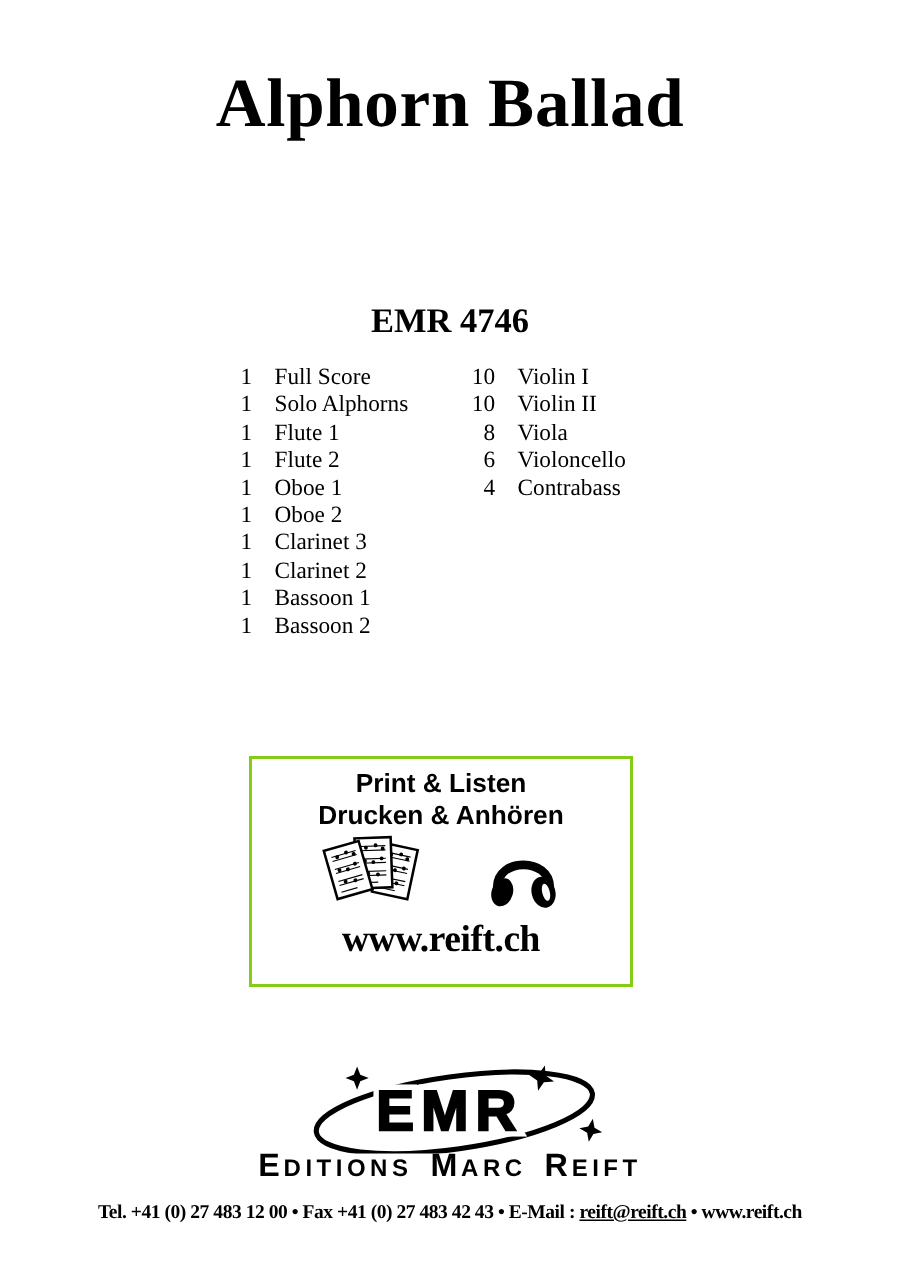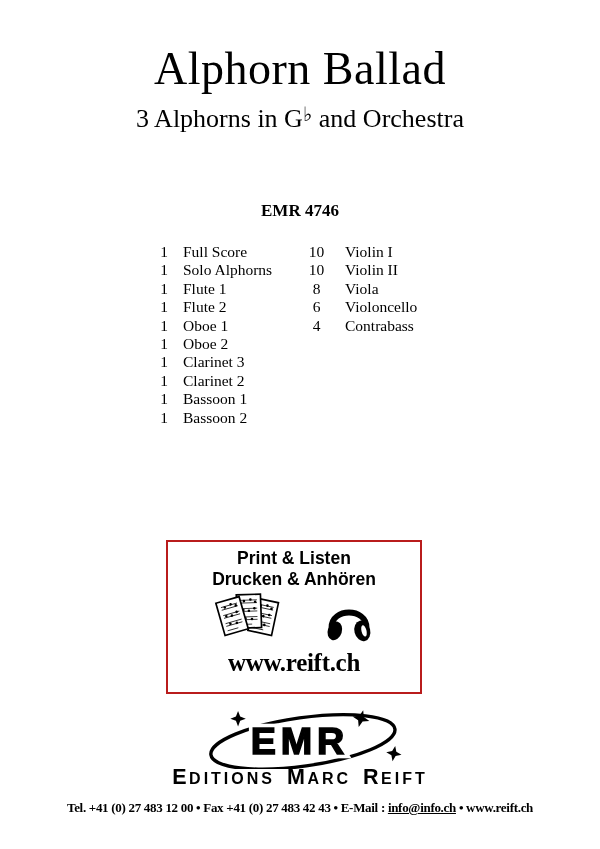--- a/index.html
+++ b/index.html
@@ -1,41 +1,41 @@
 <!DOCTYPE html>
 <html><head>
 <meta charset="utf-8">
 <style>
   html,body{margin:0;padding:0;background:#fff;}
   .page{position:relative;width:600px;height:849px;background:#fff;color:#000;
         font-family:"Liberation Serif",serif;overflow:hidden;}
 
   
   .title{position:absolute;top:44px;left:0;width:100%;text-align:center;
-         font-size:46px;font-weight:normal;line-height:1.08;letter-spacing:.5px;}
+         font-size:46px;font-weight:bold;line-height:1.08;letter-spacing:.5px;}
   .subtitle{position:absolute;top:105px;left:0;width:100%;text-align:center;
             font-size:26px;line-height:1.1;}
   .subtitle .flat{font-size:20px;vertical-align:6px;line-height:0;}
   .composer{position:absolute;top:148px;left:0;width:100%;text-align:center;
             font-size:30px;font-weight:bold;}
   .catalog{position:absolute;top:201px;left:0;width:100%;text-align:center;
-           font-size:17px;font-weight:bold;}
+           font-size:23px;font-weight:bold;}
 
   
   .inst-col{position:absolute;top:243px;font-size:15.5px;line-height:18.4px;}
   .inst-left{left:149px;}
   .inst-right{left:303px;}
   .inst-row{display:flex;}
   .qty{text-align:right;margin-right:15px;}
   .inst-left .qty{width:19px;}
-  .inst-right .qty{width:27px;text-align:center;}
+  .inst-right .qty{width:27px;}
 
   
-  .promo{position:absolute;left:166px;top:540px;width:252px;height:150px;
-         border:2px solid #b91c1c;text-align:center;}
+  .promo{position:absolute;left:166px;top:504px;width:252px;height:150px;
+         border:2px solid #84cc16;text-align:center;}
   .promo-line{font-family:"Liberation Sans",sans-serif;font-weight:bold;
               font-size:17.5px;line-height:20.5px;}
   .promo-line:first-child{margin-top:6px;}
   .promo-icons{display:flex;justify-content:center;align-items:center;
                gap:32px;height:56px;margin-top:3px;}
   .promo-site{font-size:25px;font-weight:bold;letter-spacing:-.3px;margin-top:1px;}
 
   
   .logo-svg{position:absolute;left:190px;top:709px;width:220px;height:60px;}
   .publisher{position:absolute;top:765px;left:0;width:100%;text-align:center;
@@ -48,21 +48,20 @@
   .contact{position:absolute;top:800px;left:0;width:100%;text-align:center;
            font-size:13px;font-weight:bold;letter-spacing:-.3px;white-space:nowrap;}
   .contact .email{text-decoration:underline;}
 </style>
 </head>
 <body>
 
 <div class="page">
 
   <div class="title">Alphorn Ballad</div>
-  <div class="subtitle"><span>3 Alphorns in G</span><span class="flat">♭</span><span> and Orchestra</span></div>
   <div class="catalog">EMR 4746</div>
 
   <div class="inst-col inst-left">
     <div class="inst-row">
         <span class="qty">1</span>
         <span class="name">Full Score</span>
       </div>
     <div class="inst-row">
         <span class="qty">1</span>
         <span class="name">Solo Alphorns</span>
@@ -164,15 +163,15 @@
     <text x="110" y="46" text-anchor="middle" font-family="Liberation Sans, sans-serif" font-size="39" font-weight="bold" letter-spacing="5" stroke="#fff" stroke-width="9" fill="#fff">EMR</text>
     <text x="110" y="46" text-anchor="middle" font-family="Liberation Sans, sans-serif" font-size="39" font-weight="bold" letter-spacing="5" stroke="#000" stroke-width="1.6" fill="#000">EMR</text>
     <path d="M0 -8 L2.2 -2.2 L8 0 L2.2 2.2 L0 8 L-2.2 2.2 L-8 0 L-2.2 -2.2 Z" transform="translate(46,10)" fill="#000"></path>
     <path d="M0 -9 L2.4 -2.4 L9 0 L2.4 2.4 L0 9 L-2.4 2.4 L-9 0 L-2.4 -2.4 Z" transform="translate(173,10) rotate(15)" fill="#000"></path>
     <path d="M0 -8 L2.2 -2.2 L8 0 L2.2 2.2 L0 8 L-2.2 2.2 L-8 0 L-2.2 -2.2 Z" transform="translate(207,46) rotate(10)" fill="#000"></path>
   </svg>
 
   <div class="publisher"><span class="pub-group"><span class="pub-big">E</span><span class="pub-small">DITIONS</span></span><span class="pub-group"><span class="pub-big">M</span><span class="pub-small">ARC</span></span><span class="pub-group"><span class="pub-big">R</span><span class="pub-small">EIFT</span></span></div>
 
 
-  <div class="contact"><span>Tel. +41 (0) 27 483 12 00 • Fax +41 (0) 27 483 42 43 • E-Mail : </span><span class="email">info@info.ch</span><span> • www.reift.ch</span></div>
+  <div class="contact"><span>Tel. +41 (0) 27 483 12 00 • Fax +41 (0) 27 483 42 43 • E-Mail : </span><span class="email">reift@reift.ch</span><span> • www.reift.ch</span></div>
 
 </div>
 
 </body></html>

